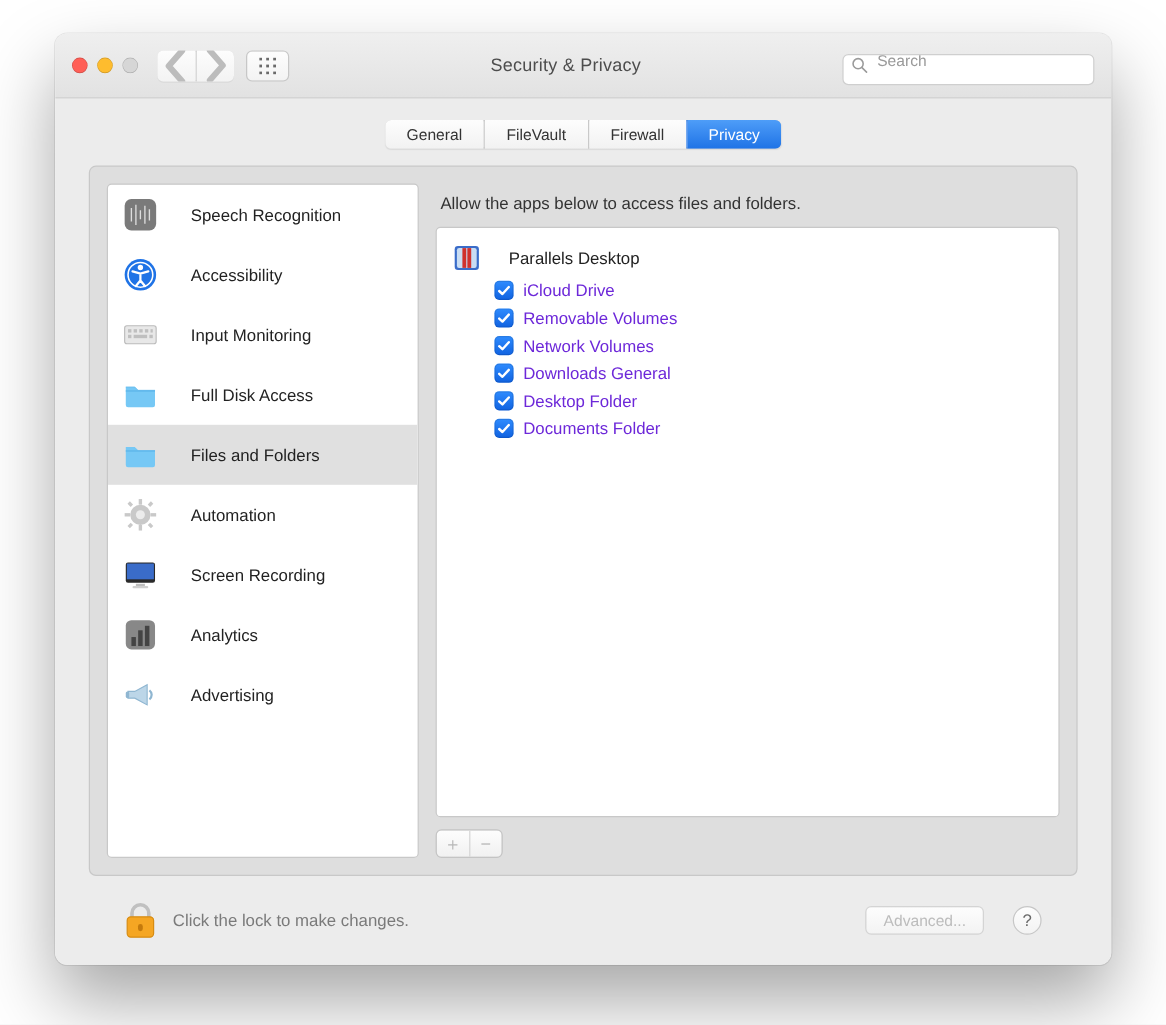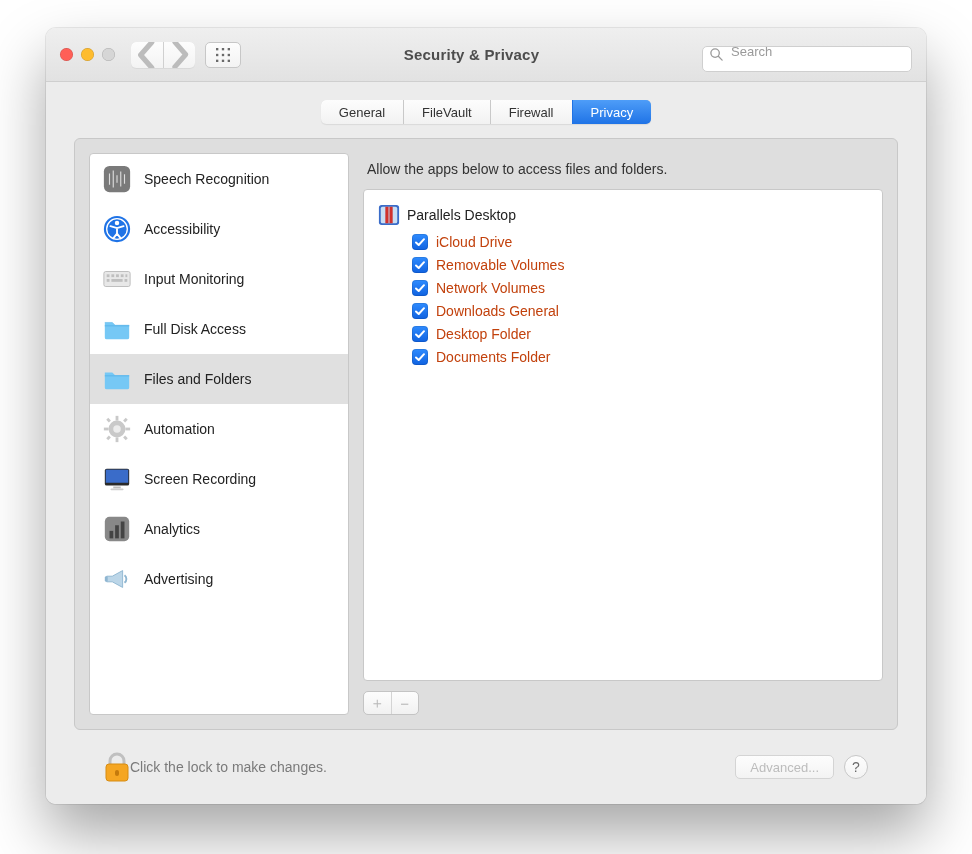--- a/index.html
+++ b/index.html
@@ -32,21 +32,21 @@
   .dot { width: 13px; height: 13px; border-radius: 50%; box-shadow: inset 0 0 0 0.5px rgba(0,0,0,0.2);}
   .dot.red { background: #ff5f57; }
   .dot.yellow { background: #febc2e; }
   .dot.gray { background: #d6d6d6; }
   .seg { display:flex; height:26px; border-radius:5px; overflow:hidden; box-shadow: 0 1px 0 rgba(0,0,0,0.05), inset 0 0 0 1px #c7c7c7; background:#fff;}
   .seg button { width:32px; border:none; background: linear-gradient(#fdfdfd,#f3f3f3); color:#6c6c6c; font-size:14px; display:flex; align-items:center; justify-content:center; cursor:default;}
   .seg button + button { border-left:1px solid #d0d0d0; }
   .seg.disabled button { color:#bcbcbc; }
   .grid-btn { width:36px; height:26px; border-radius:5px; border:1px solid #c7c7c7; background:linear-gradient(#fdfdfd,#f3f3f3); display:flex; align-items:center; justify-content:center; color:#555;}
   .grid-btn svg { width:14px; height:14px;}
-  .title { flex:1; text-align:center; font-size:15px; font-weight:700; color:#4d4d4d; letter-spacing:0.2px;}
+  .title { flex:1; text-align:center; font-size:15px; font-weight:400; color:#4d4d4d; letter-spacing:0.2px;}
   .search-wrap { position:relative; width:210px; height:26px; }
   .search-wrap input { width:100%; height:100%; border-radius:5px; border:1px solid #cfcfcf; background:#fff; padding:0 8px 16px 28px; font-size:13px; color:#333; outline:none;}
   .search-wrap input::placeholder{ color:#9a9a9a;}
   .search-wrap .mag { position:absolute; left:7px; top:5px; width:15px; height:15px; color:#9a9a9a;}
   
   .content {
     flex:1;
     position:relative;
     padding: 18px 28px 0 28px;
     display:flex; flex-direction:column;
@@ -72,52 +72,52 @@
     padding:14px;
     display:flex; gap:14px;
     min-height: 0;
     height: 510px;
   }
   .sidebar {
     width:260px; background:#fff; border:1px solid #c8c8c8; border-radius:4px;
     overflow:auto;
   }
   .side-item {
-    display:flex; align-items:center; gap:12px;
+    display:flex; align-items:center; gap:27px;
     padding: 10px 12px; font-size:14px; color:#222;
     border-bottom:0;
   }
   .side-item.selected { background: #e0e0e0; }
   .side-icon { width:30px; height:30px; flex:0 0 30px; display:flex; align-items:center; justify-content:center; border-radius:4px;}
   .side-icon svg{ width:100%; height:100%;}
   .right { flex:1; display:flex; flex-direction:column; }
   .right .caption { font-size:14px; color:#333; margin:8px 4px 12px 4px;}
   .app-list {
     flex:1; background:#fff; border:1px solid #c8c8c8; border-radius:4px;
     padding:10px 14px; overflow:auto;
   }
-  .app-row { display:flex; align-items:center; gap:7px; padding:4px 0 8px 0;}
+  .app-row { display:flex; align-items:center; gap:24px; padding:4px 0 8px 0;}
   .app-row .app-icon { width:22px; height:22px; }
   .app-name { font-size:14px; color:#222;}
   .perm-list { margin-left:34px; display:flex; flex-direction:column; gap:7px;}
-  .perm { display:flex; align-items:center; gap:8px; font-size:14px; color:#c2410c;}
+  .perm { display:flex; align-items:center; gap:8px; font-size:14px; color:#6d28d9;}
   .chk {
     width:16px; height:16px; border-radius:4px;
     background: linear-gradient(#2f8cff,#1062e0);
     display:flex; align-items:center; justify-content:center;
     box-shadow: inset 0 0 0 1px rgba(0,0,0,0.1);
     flex: 0 0 16px;
   }
   .chk svg{ width:12px; height:12px; color:#fff;}
   .plusminus { display:flex; margin-top:10px; width:56px; height:24px; border-radius:5px; overflow:hidden; border:1px solid #c4c4c4; background:linear-gradient(#fdfdfd,#f1f1f1);}
   .plusminus div{ flex:1; display:flex; align-items:center; justify-content:center; color:#b8b8b8; font-size:15px; font-weight:300;}
   .plusminus div + div{ border-left:1px solid #d4d4d4;}
   
   .footer {
-    height:74px; display:flex; align-items:center; padding: 0 30px; 
+    height:74px; display:flex; align-items:center; padding: 0 30px; gap:14px;
   }
   .lock-icon{ width:26px; height:32px;}
   .footer-text { color:#7a7a7a; font-size:14px; flex:1;}
   .adv-btn {
     height:24px; padding:0 14px; border-radius:5px; border:1px solid #d4d4d4;
     background: linear-gradient(#fdfdfd,#f3f3f3); color:#bcbcbc; font-size:13px;
   }
   .help-btn {
     width:24px; height:24px; border-radius:50%; border:1px solid #c7c7c7;
     background: linear-gradient(#fdfdfd,#f3f3f3); color:#6a6a6a; font-size:14px;

